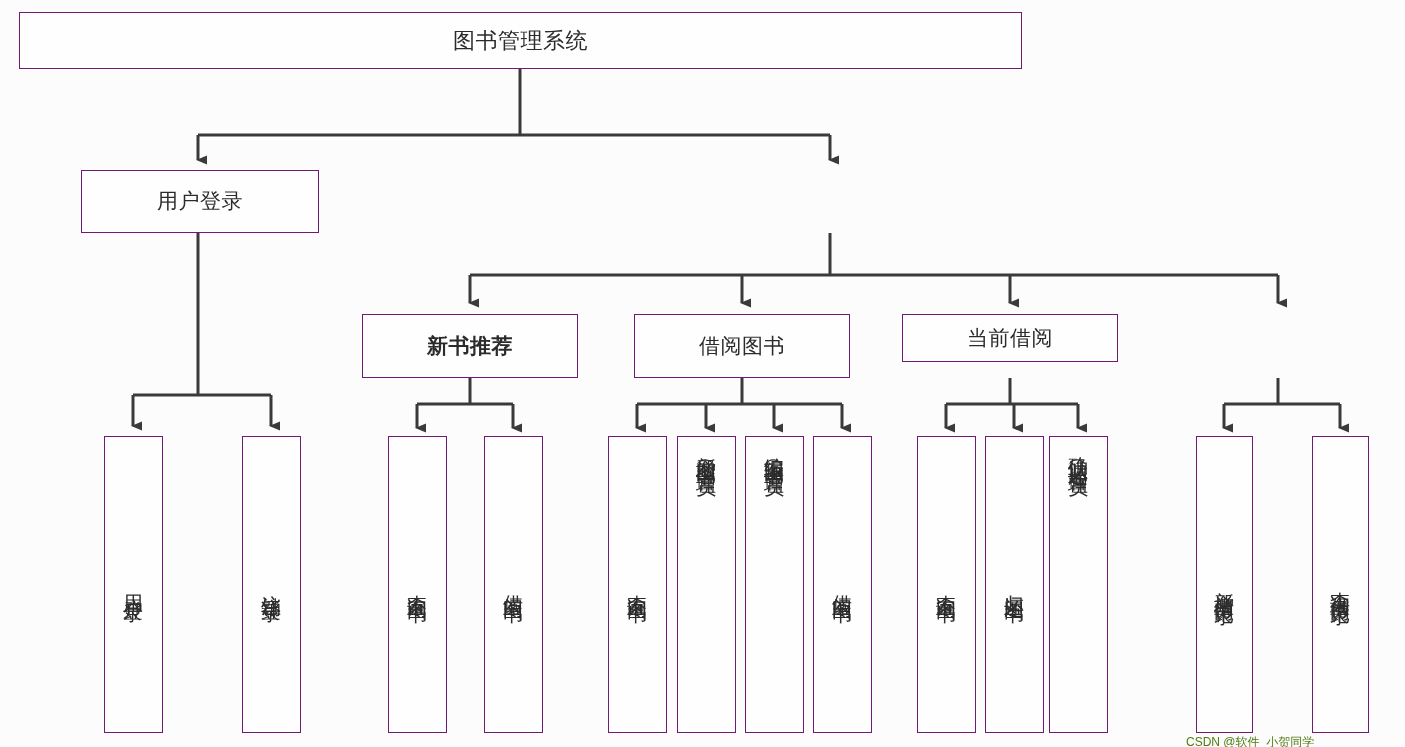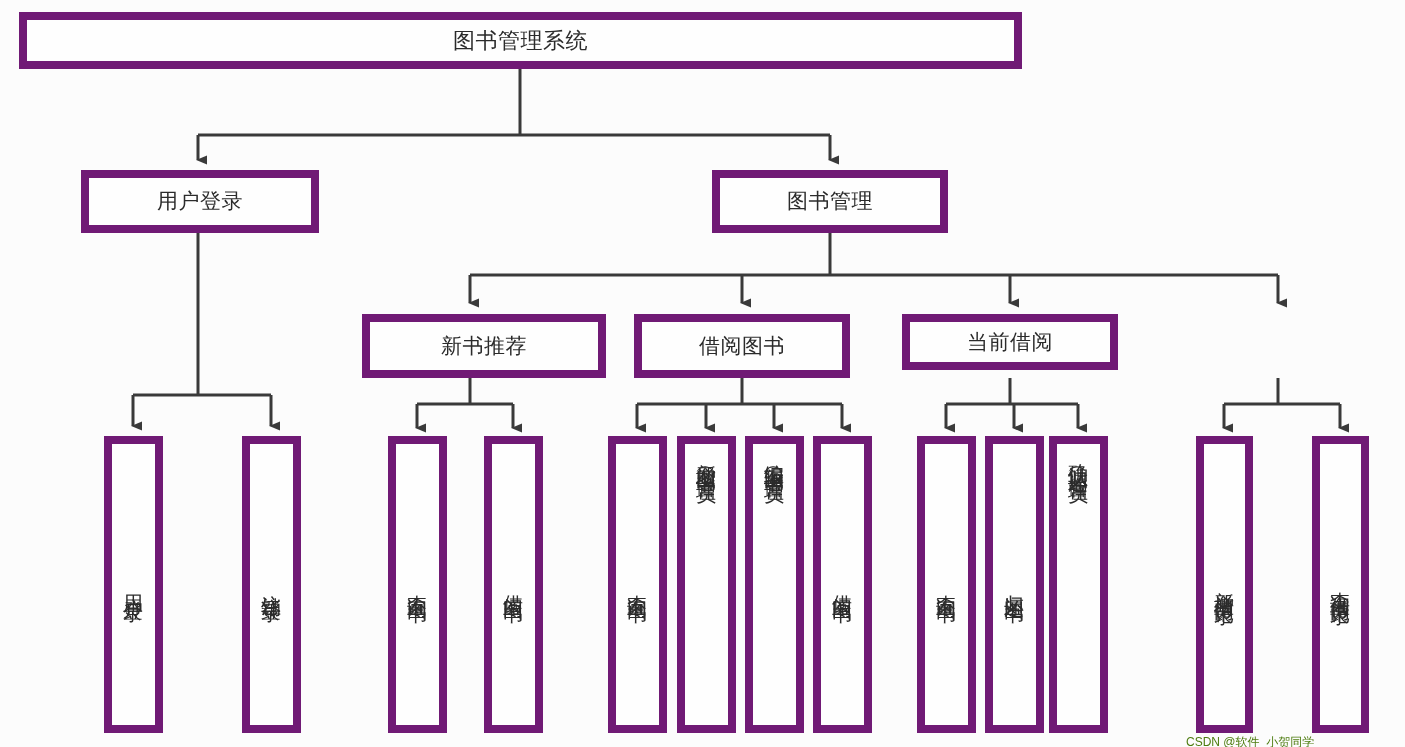--- a/index.html
+++ b/index.html
@@ -22,21 +22,21 @@
     left: 0;
     top: 0;
     width: 1405px;
     height: 747px;
     pointer-events: none;
   }
   .node {
     position: absolute;
     box-sizing: border-box;
     background: #fefefe;
-    border: 8px solid #701a75;
+    border: 1px solid #701a75;
     display: flex;
     align-items: center;
     justify-content: center;
     z-index: 2;
   }
   .node .label {
     color: #2b2b2b;
     text-align: center;
     line-height: 1.18;
     white-space: nowrap;
@@ -134,31 +134,28 @@
     </g>
   </svg>
 
   <div class="node horiz root" style="left:19px; top:12px; width:1003px; height:57px;">
     <span class="label">图书管理系统</span>
   </div>
 
   <div class="node horiz" style="left:81px; top:170px; width:238px; height:63px;">
     <span class="label">用户登录</span>
   </div>
-  <div class="node horiz" style="left:712px; top:170px; width:236px; height:63px;">
-    <span class="label">图书管理</span>
-  </div>
-
-  <div class="node horiz" style="left:362px; top:314px; width:244px; height:64px;">
+
+  <div class="node horiz" style="left:362px; top:314px; width:216px; height:64px;font-weight:bold;">
     <span class="label">新书推荐</span>
   </div>
   <div class="node horiz" style="left:634px; top:314px; width:216px; height:64px;">
     <span class="label">借阅图书</span>
   </div>
-  <div class="node horiz" style="left:902px; top:314px; width:216px; height:56px;">
+  <div class="node horiz" style="left:902px; top:314px; width:216px; height:48px;">
     <span class="label">当前借阅</span>
   </div>
 
   <div class="node vert centered" style="left:104px; top:436px; width:59px; height:297px;">
     <span class="label">用户登录</span>
   </div>
   <div class="node vert centered" style="left:242px; top:436px; width:59px; height:297px;">
     <span class="label">注销登录</span>
   </div>
 

